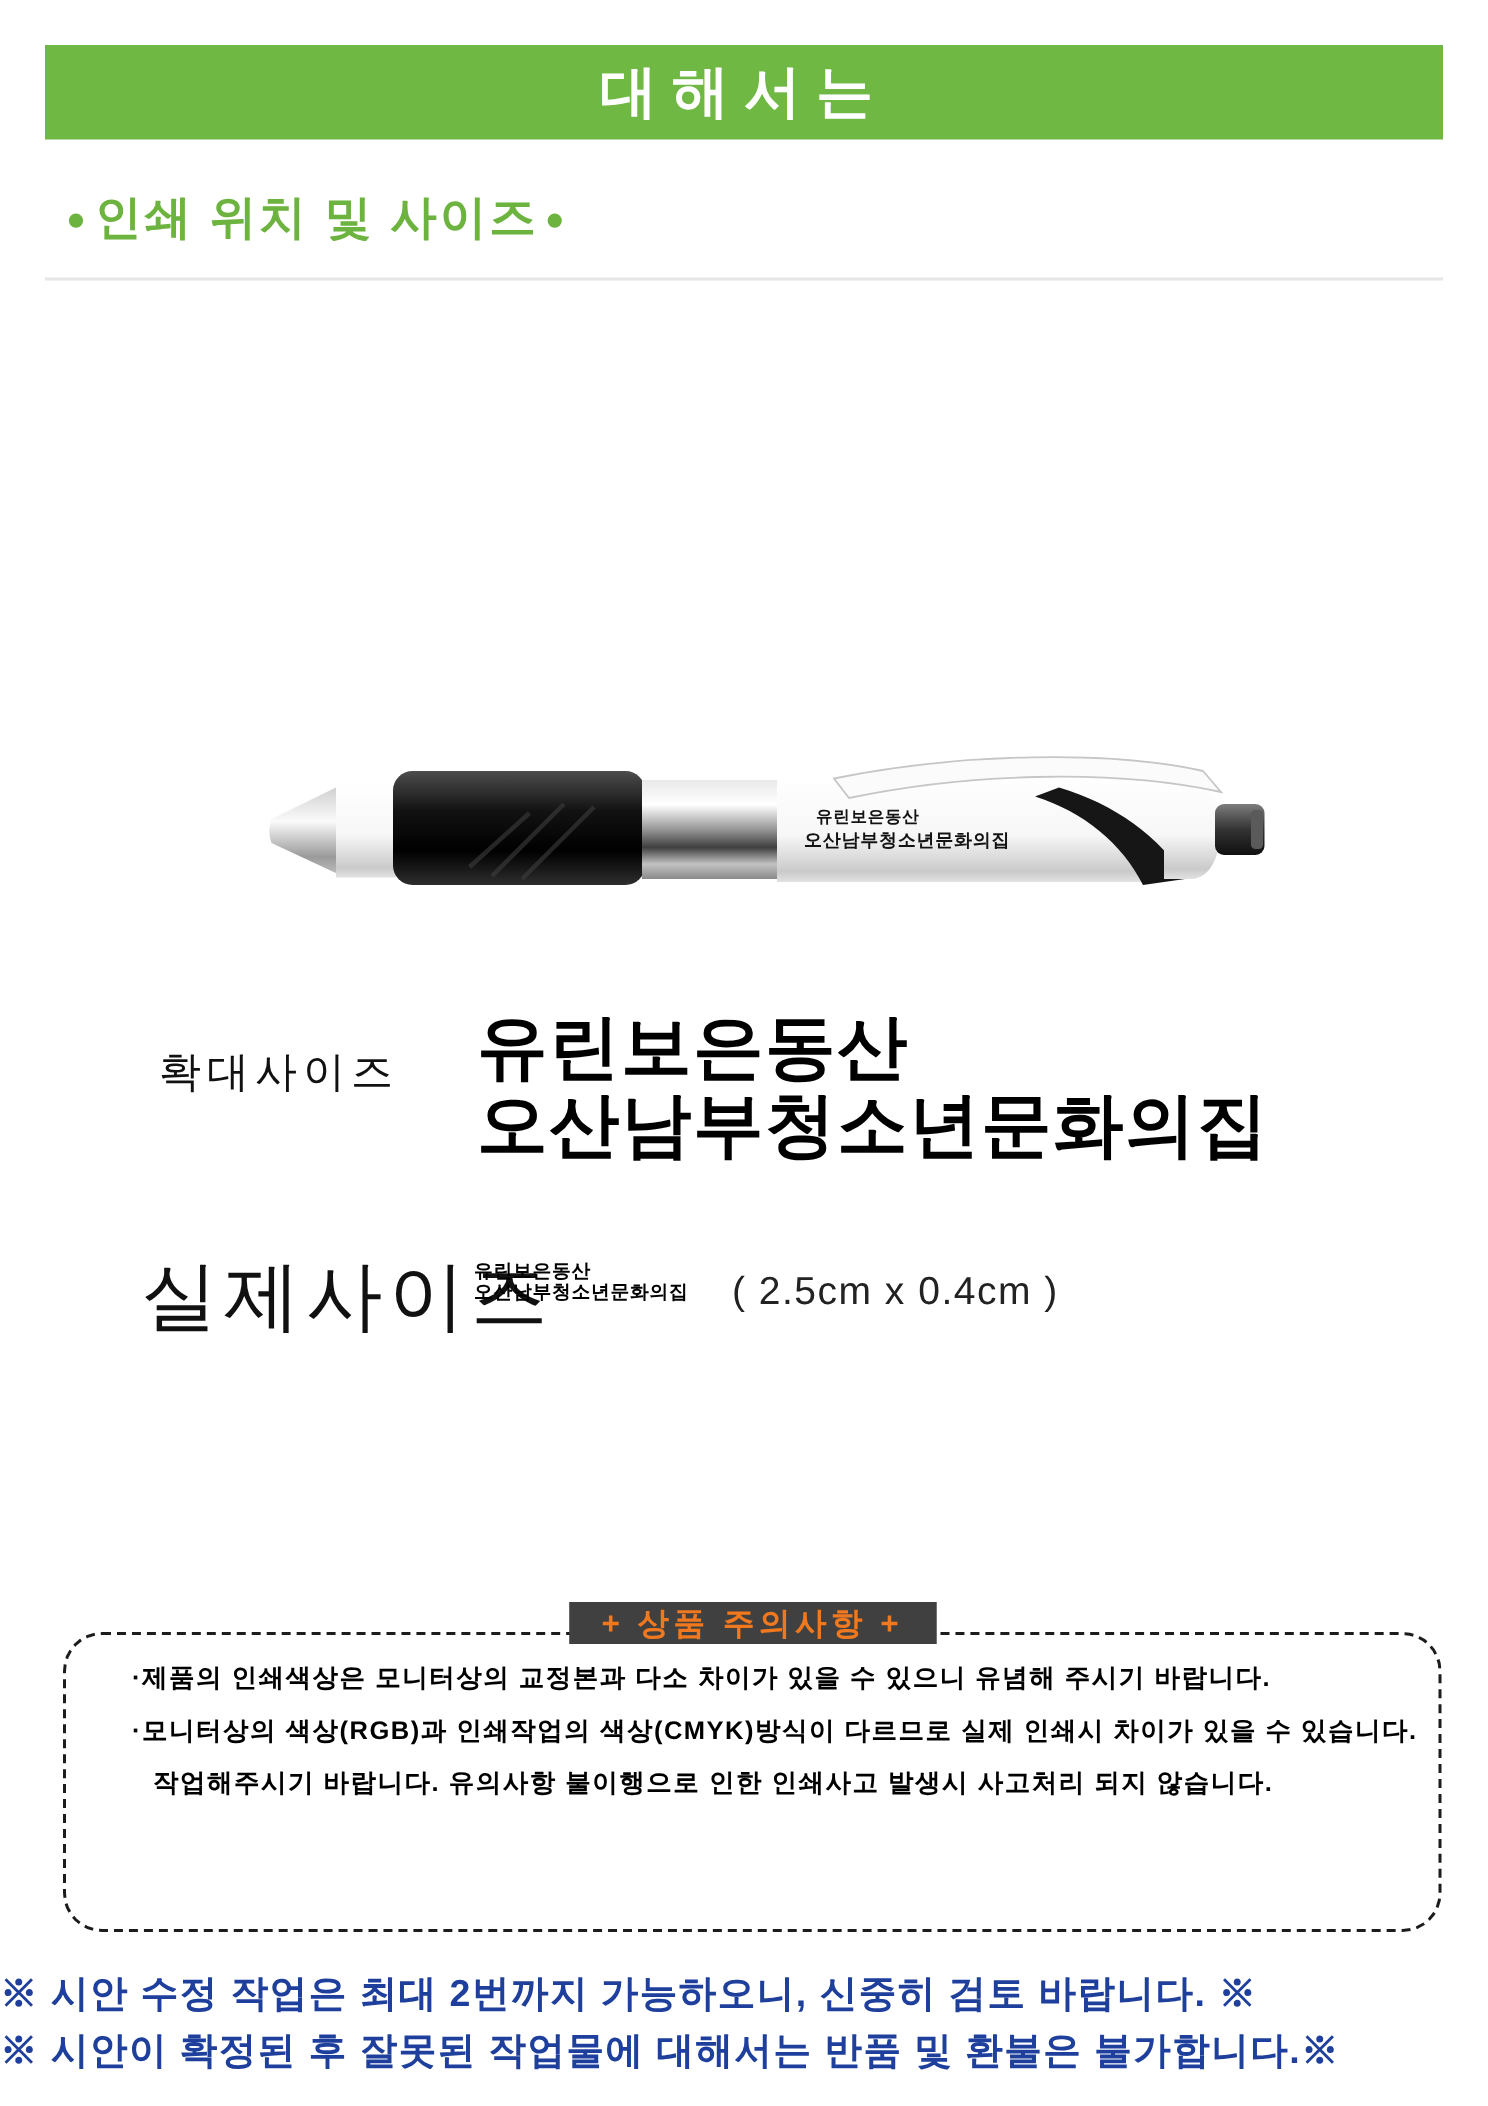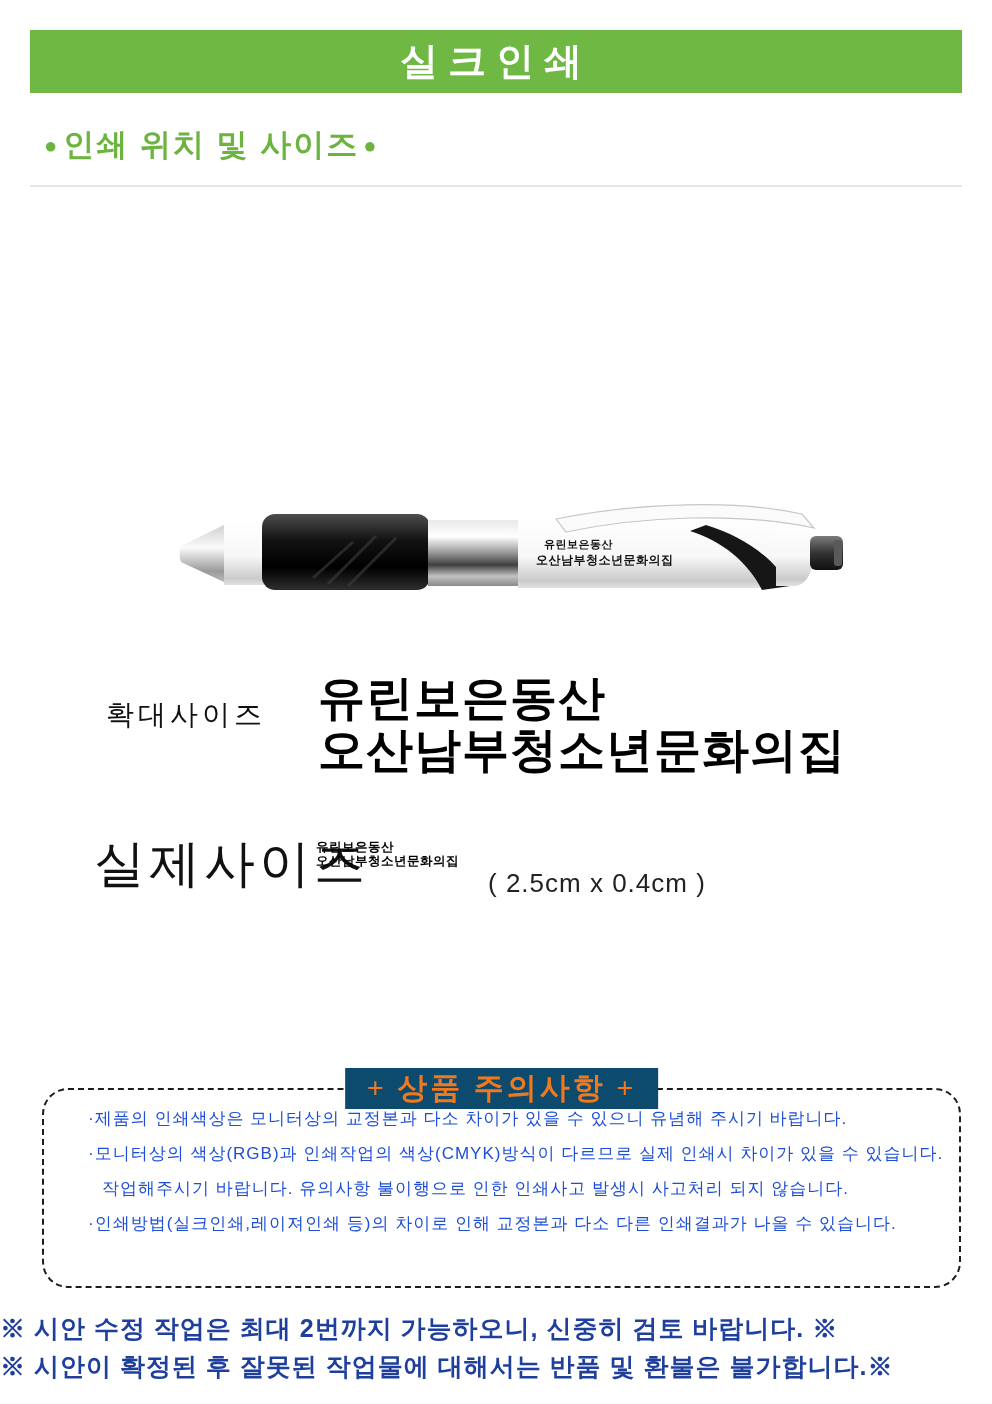--- a/index.html
+++ b/index.html
@@ -33,54 +33,54 @@
   .enlarged-text{
     position:absolute;left:318px;top:672px;font-size:47px;font-weight:800;
     line-height:52px;color:#000;letter-spacing:1px;white-space:nowrap;
   }
   .actual-label{position:absolute;left:94px;top:830px;font-size:51px;letter-spacing:4px;}
   .actual-print{
     position:absolute;left:316px;top:840px;font-size:12.5px;font-weight:bold;
     line-height:14px;color:#000;letter-spacing:0.5px;white-space:nowrap;
   }
   .dimension{
-    position:absolute;left:488px;top:868px;font-size:26px;color:#222;letter-spacing:1px;
+    position:absolute;left:488px;top:845px;font-size:26px;color:#222;letter-spacing:1px;
   }
   
   .notice-box{
     position:absolute;left:42px;top:1088px;width:919px;height:200px;
     border:2px dashed #1c1c1c;border-radius:26px;box-sizing:border-box;
   }
   .notice-title{
     position:absolute;left:50%;top:-22px;transform:translateX(-50%);
-    background:#0c4a6e;padding:0 22px;white-space:nowrap;
-    color:#f0781e;font-size:30px;font-weight:bold;letter-spacing:3px;
-    font-family:Liberation Serif, serif;
+    background:#404040;padding:0 22px;white-space:nowrap;
+    color:#f0781e;font-size:21px;font-weight:bold;letter-spacing:3px;
+    font-family:Liberation Sans, sans-serif;
   }
   .notice-body{padding:17px 20px 0 44px;}
   .notice-body p{
-    margin:0 12px 11px 0;font-size:17px;font-weight:normal;line-height:24px;
-    color:#1d4ed8;letter-spacing:1px;white-space:nowrap;
+    margin:0 12px 11px 0;font-size:17px;font-weight:bold;line-height:24px;
+    color:#000000;letter-spacing:1px;white-space:nowrap;
   }
   .notice-body p.cont{padding-left:14px;}
   
   .footer-note{
     position:absolute;left:0;width:992px;
     color:#1e3f9c;font-size:25px;font-weight:bold;letter-spacing:1px;white-space:nowrap;
   }
   .footer-note.n1{top:1312px;}
   .footer-note.n2{top:1350px;}
 </style>
 </head>
 <body>
 
 <div class="page">
 
   <div class="header-bar">
-    <span class="title">실크인쇄</span>
+    <span class="title">대해서는</span>
   </div>
 
   <div class="section-title">
     <span class="dot">●</span>
     <span>인쇄 위치 및 사이즈</span>
     <span class="dot">●</span>
   </div>
 
   <div class="divider"></div>
 
@@ -157,20 +157,19 @@
     <div>오산남부청소년문화의집</div>
   </div>
   <div class="dimension">( 2.5cm x 0.4cm )</div>
 
   <div class="notice-box">
     <div class="notice-title">+ 상품 주의사항 +</div>
     <div class="notice-body">
       <p>·제품의 인쇄색상은 모니터상의 교정본과 다소 차이가 있을 수 있으니 유념해 주시기 바랍니다.</p>
       <p>·모니터상의 색상(RGB)과 인쇄작업의 색상(CMYK)방식이 다르므로 실제 인쇄시 차이가 있을 수 있습니다.</p>
       <p class="cont">작업해주시기 바랍니다. 유의사항 불이행으로 인한 인쇄사고 발생시 사고처리 되지 않습니다.</p>
-      <p>·인쇄방법(실크인쇄,레이져인쇄 등)의 차이로 인해 교정본과 다소 다른 인쇄결과가 나올 수 있습니다.</p>
     </div>
   </div>
 
   <div class="footer-note n1">※ 시안 수정 작업은 최대 2번까지 가능하오니, 신중히 검토 바랍니다. ※</div>
   <div class="footer-note n2">※ 시안이 확정된 후 잘못된 작업물에 대해서는 반품 및 환불은 불가합니다.※</div>
 
 </div>
 
 </body></html>

